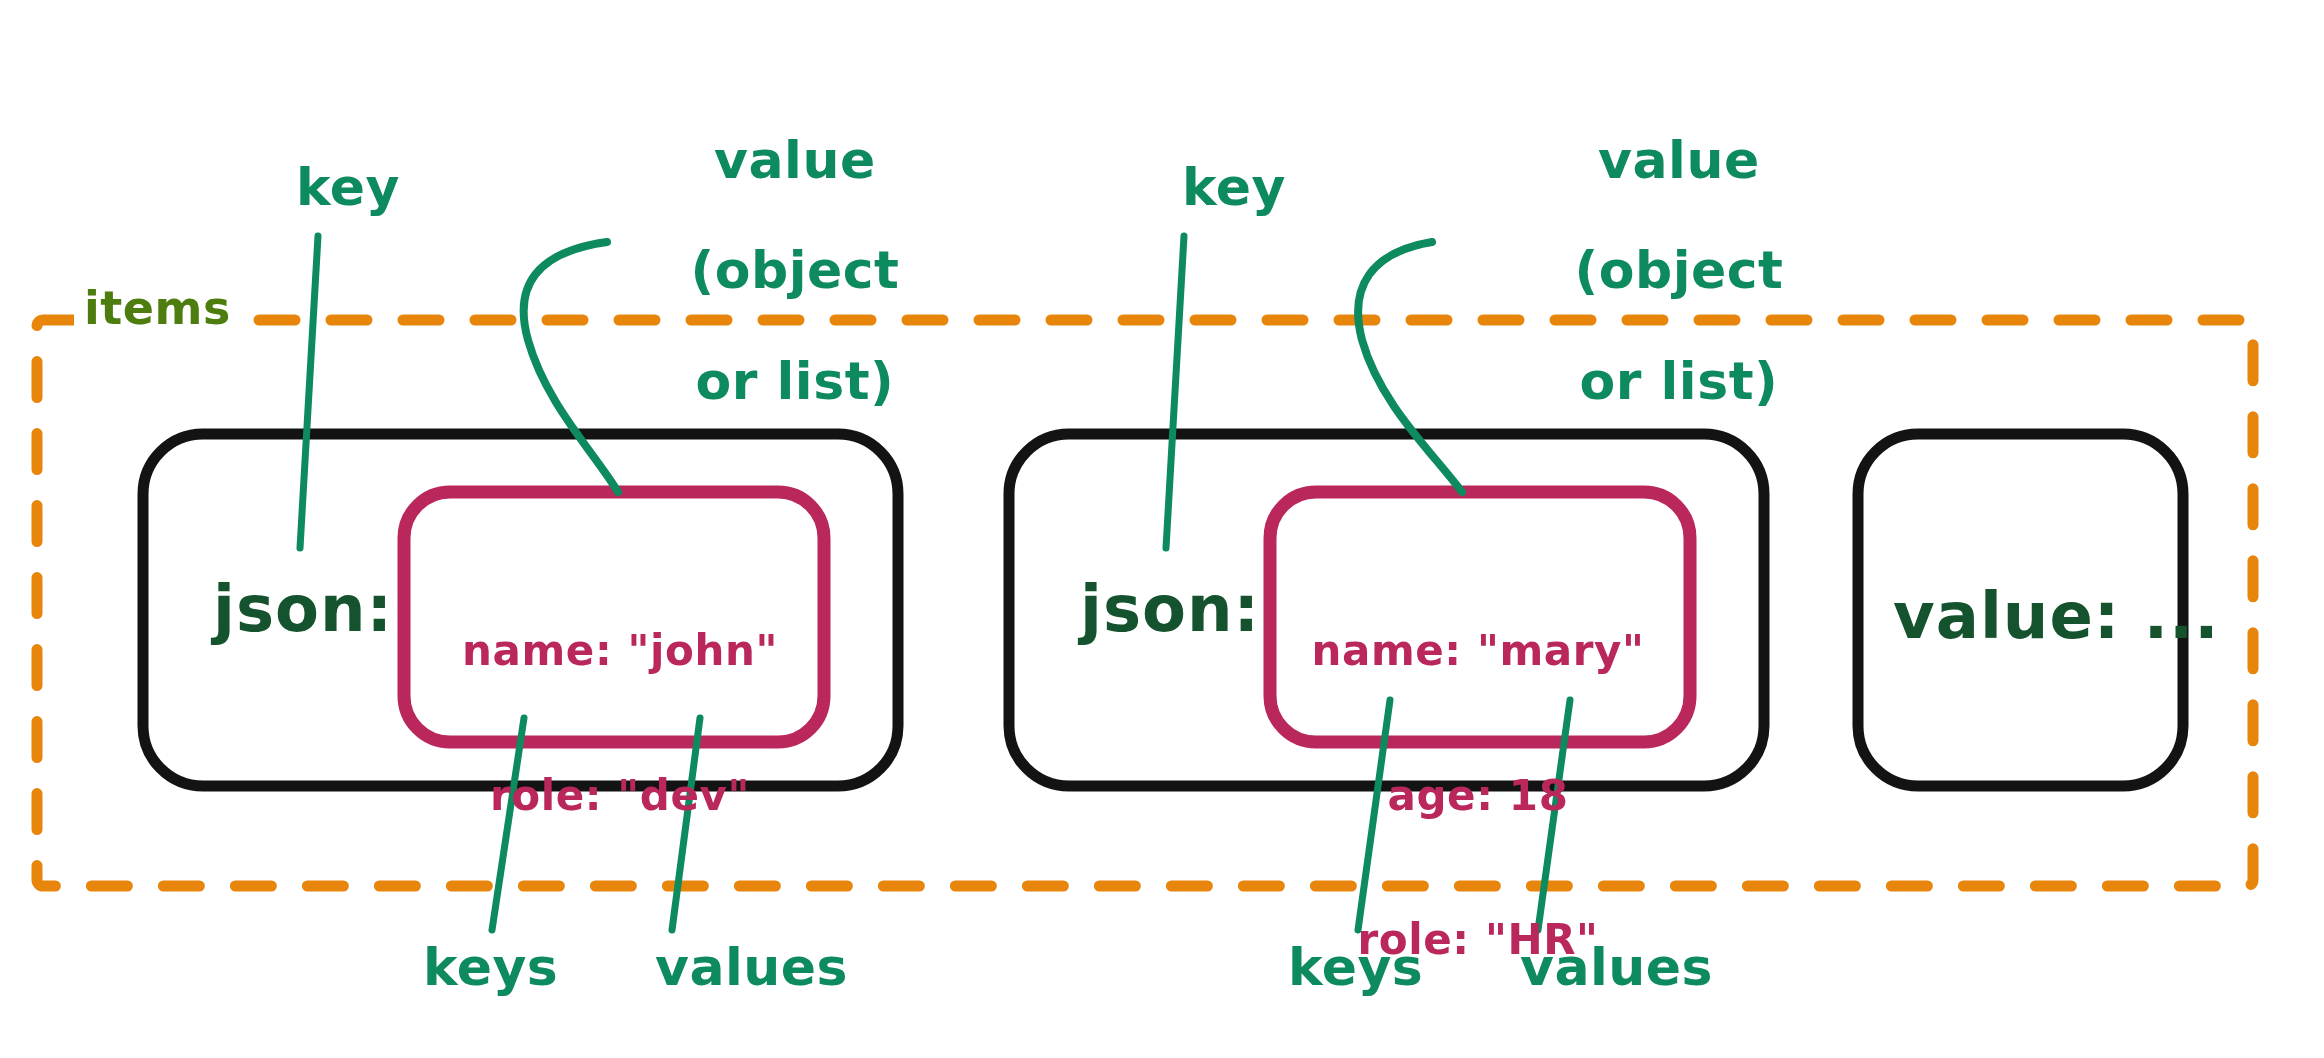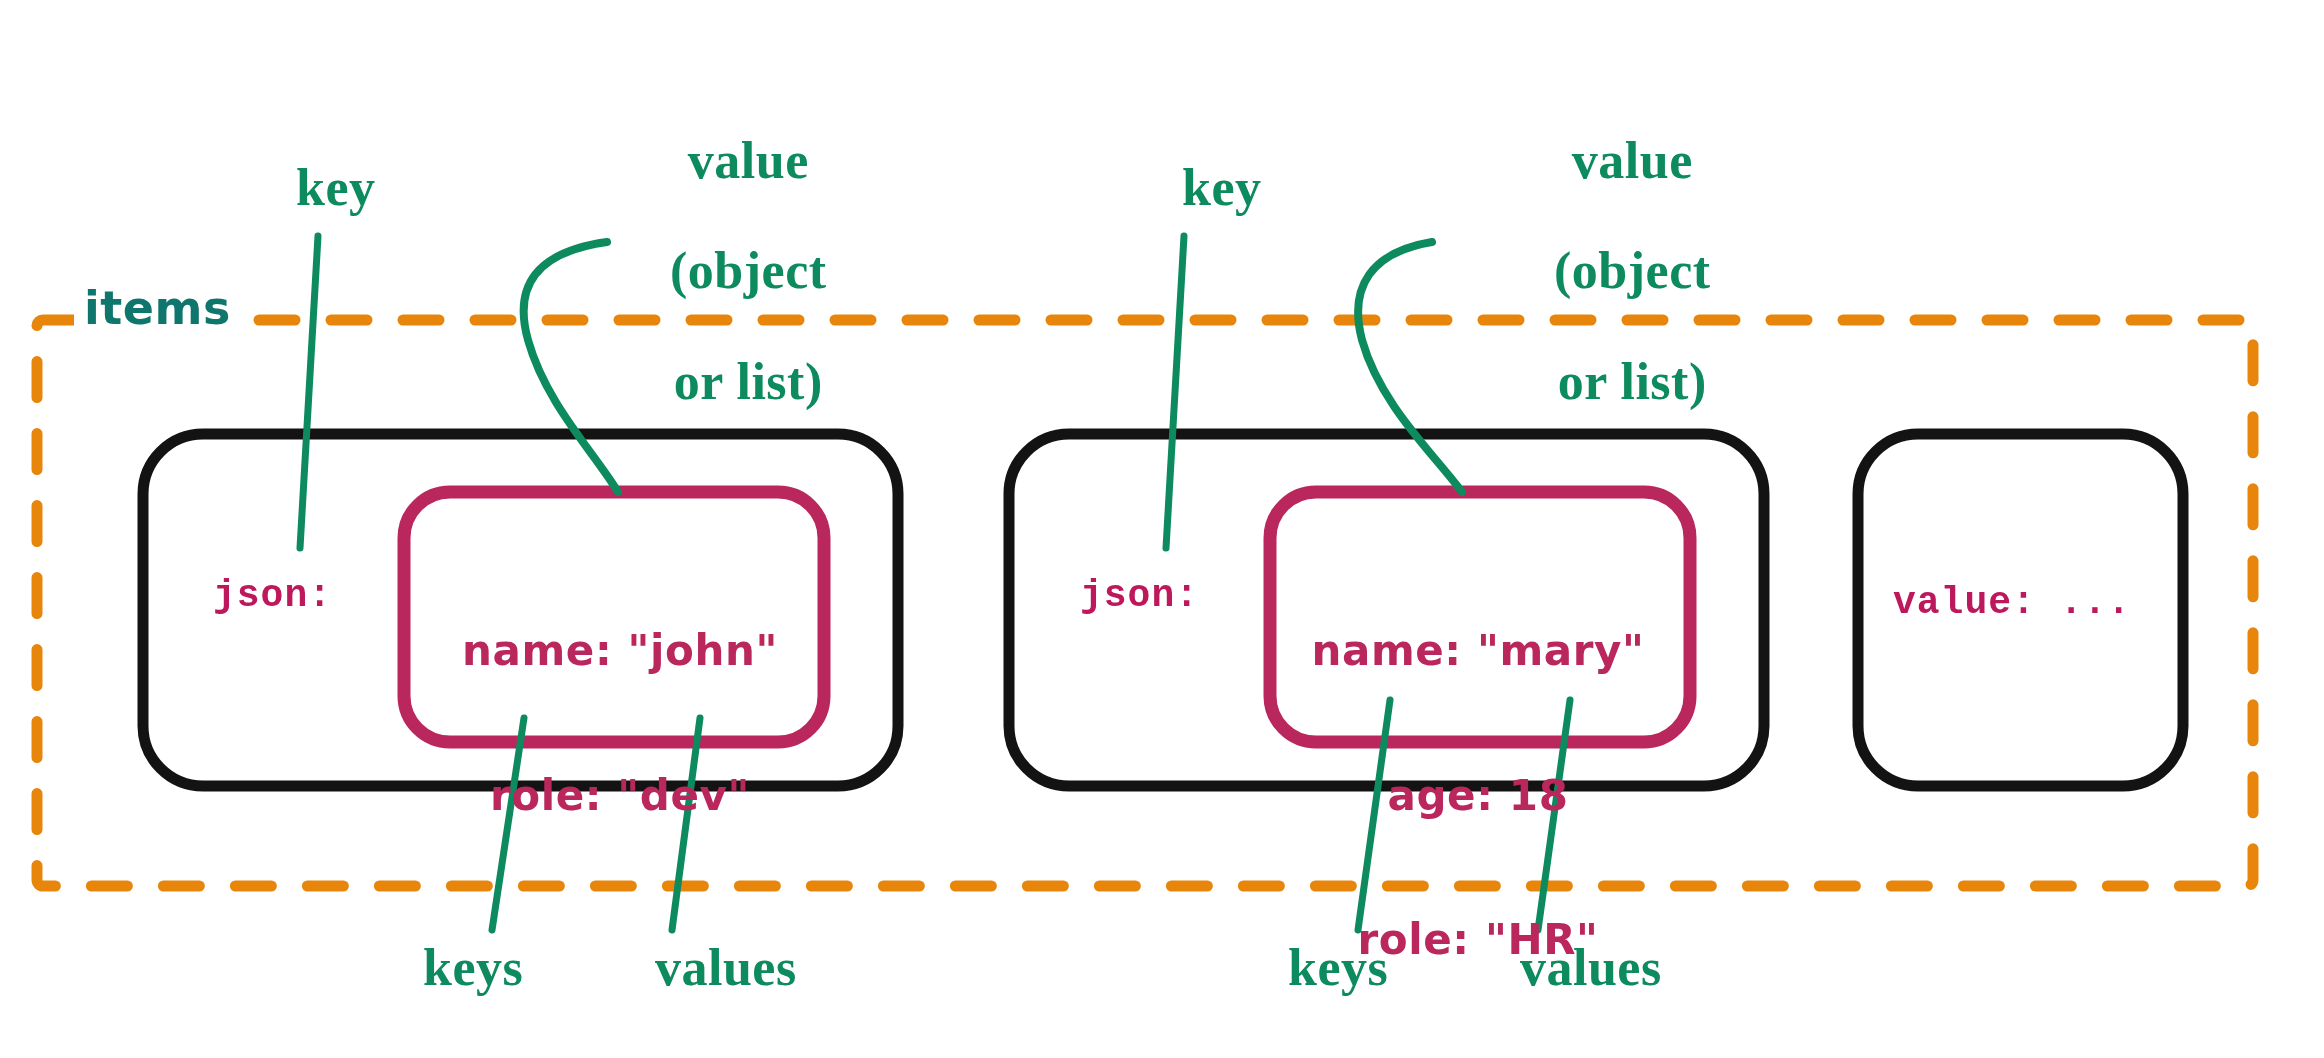--- a/index.html
+++ b/index.html
@@ -29,34 +29,32 @@
     position: absolute;
     white-space: pre;
     line-height: 1.06;
     font-family: "DejaVu Sans", sans-serif;
   }
   .green {
     color: #0d8a5e;
     font-size: 52px;
     font-weight: 600;
     letter-spacing: 0.5px;
-    font-family: Liberation Serif, serif;
   }
   .orange {
-    color: #0f766e;
+    color: #4d7c0f;
     font-size: 46px;
     font-weight: 700;
     letter-spacing: 0.5px;
   }
   .black {
-    color: #be185d;
-    font-size: 38px;
+    color: #14532d;
+    font-size: 64px;
     font-weight: 600;
     letter-spacing: 1px;
-    font-family: Liberation Mono, monospace;
   }
   .crimson {
     color: #b9275c;
     font-size: 42px;
     font-weight: 600;
     text-align: center;
     letter-spacing: 0.6px;
   }
   .crimson .ln { display: block; margin-bottom: 11px; }
 

